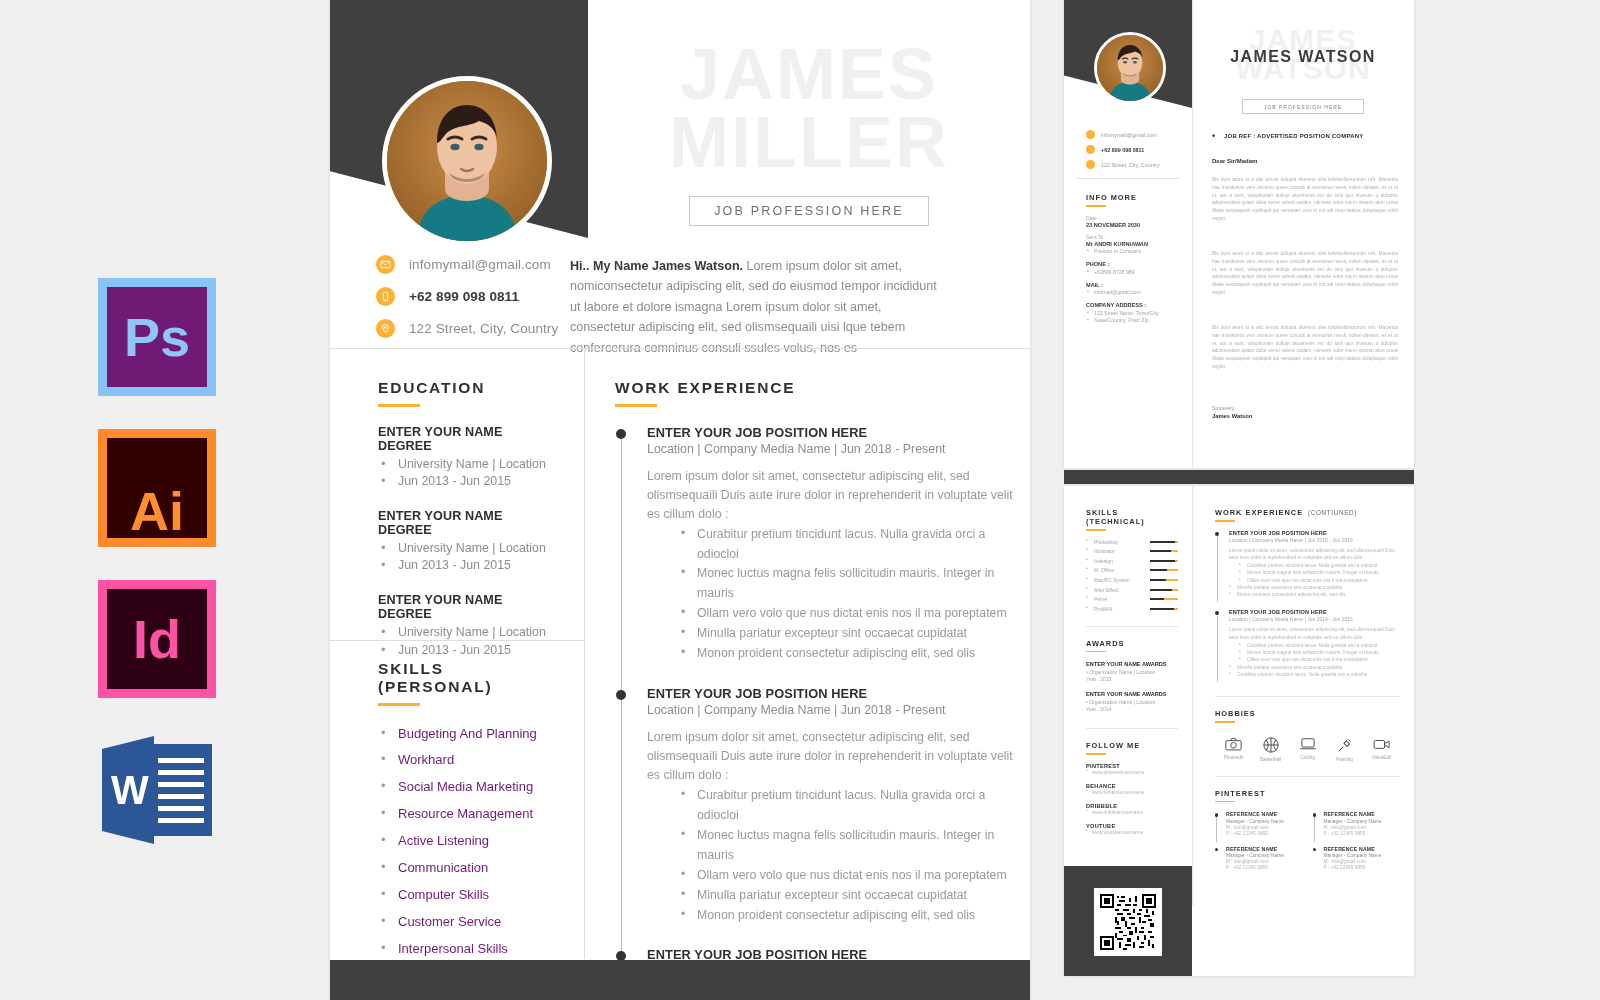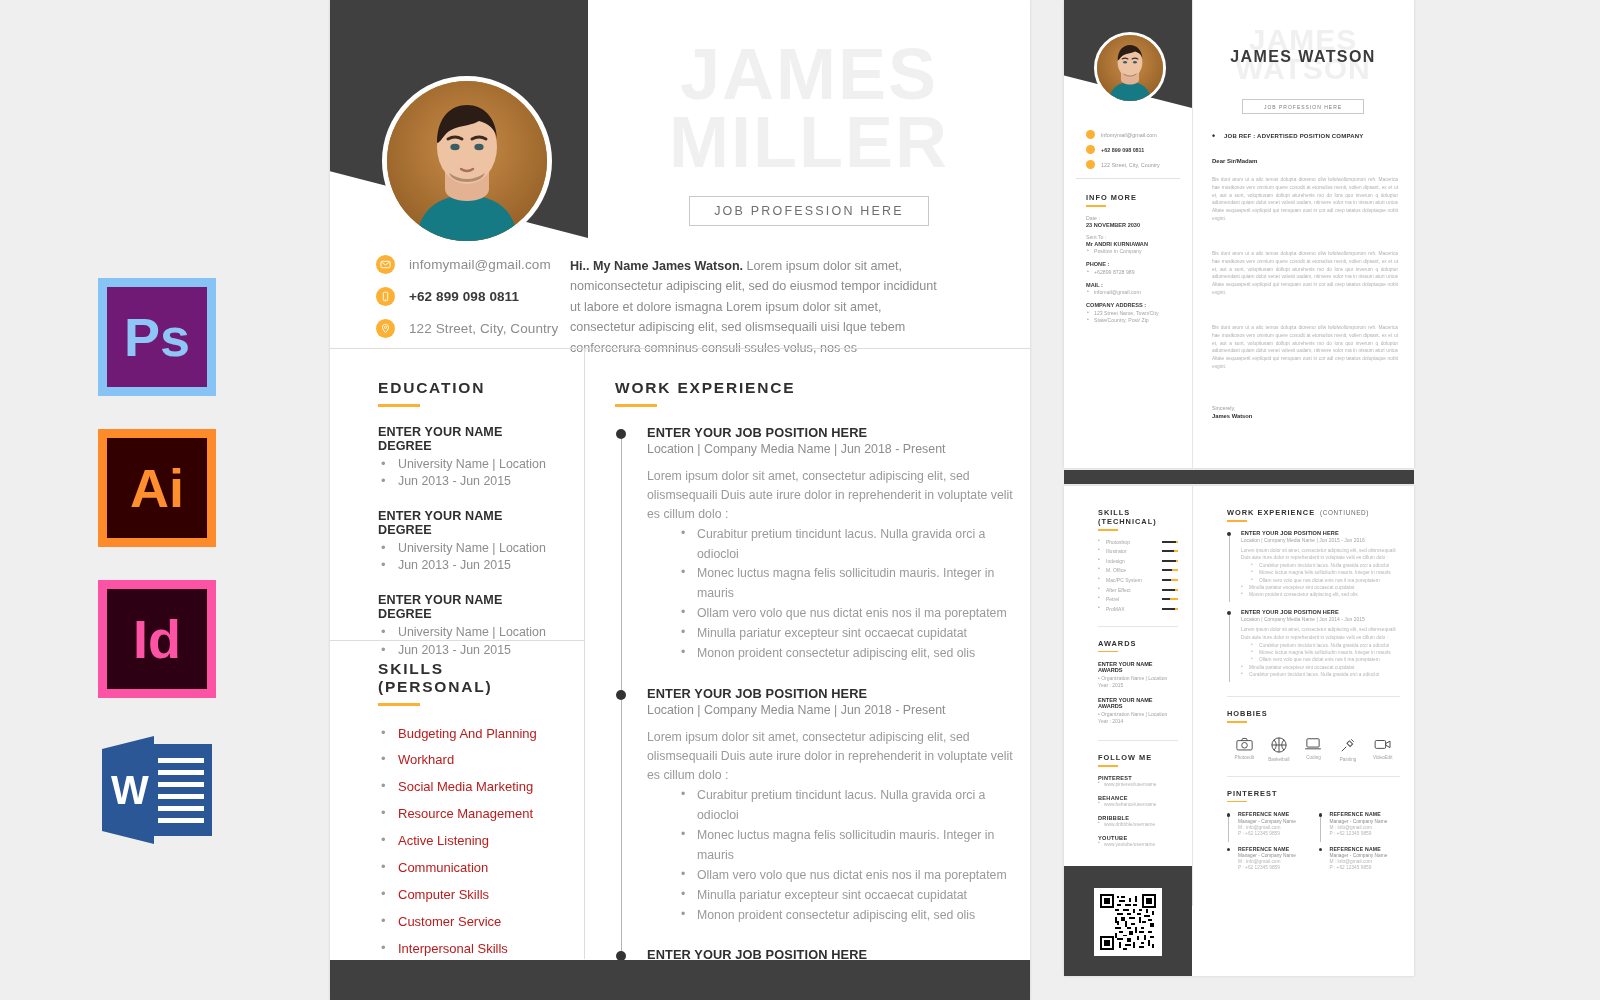--- a/index.html
+++ b/index.html
@@ -10,21 +10,21 @@
     color:#3a3a3a;
   }
   .stage{position:relative;width:1600px;height:1000px;}
 
   
   .icon-col{position:absolute;left:98px;top:278px;width:120px;}
   .sw-icon{width:118px;height:118px;margin-bottom:33px;position:relative;
            box-sizing:border-box;display:flex;align-items:center;justify-content:center;
            font-weight:bold;font-size:54px;line-height:1;}
   .sw-ps{background:#701a75;border:9px solid #88c3f5;color:#8fc6f8;}
-  .sw-ai{background:#330000;border:9px solid #ff8a2a;color:#ff8f2e;}
+  .sw-ai{background:#330000;border:9px solid #ff8a2a;color:#ff8f2e;align-items:flex-end;}
   .sw-id{background:#2d0014;border:9px solid #fc53a5;color:#fc53a5;}
   .sw-wd{border:none;background:transparent;}
   .word-art{width:118px;height:112px;position:relative;}
   .word-art .wa-body{position:absolute;left:38px;top:10px;width:76px;height:92px;background:#2b5797;}
   .word-art .wa-flap{position:absolute;left:4px;top:2px;width:52px;height:108px;background:#2b5797;
       clip-path:polygon(0 12%,100% 0,100% 100%,0 88%);}
   .word-art .wa-w{position:absolute;left:10px;top:36px;width:44px;color:#fff;font-size:40px;
       font-weight:bold;text-align:center;font-family:"Liberation Sans",sans-serif;}
   .word-art .wa-line{position:absolute;left:60px;height:5px;background:#fff;width:46px;}
 
@@ -70,21 +70,21 @@
   .edu-item{margin-bottom:18px;}
   .edu-h{font-size:12.6px;font-weight:bold;color:#2f2f2f;letter-spacing:.1px;}
   .bl{list-style:none;margin:3px 0 0 0;padding:0;}
   .bl li{font-size:12.4px;color:#8d8d8d;line-height:1.42;position:relative;padding-left:20px;}
   .bl li:before{content:"•";position:absolute;left:3px;top:-1px;color:#9a9a9a;font-size:13px;}
 
   .hr-left{position:absolute;left:0;width:254px;height:1px;background:#ddd;top:640px;}
 
   .skills-blk{position:absolute;left:0;top:660px;width:254px;padding:0 28px 0 48px;box-sizing:border-box;}
   .sk-list{list-style:none;margin:14px 0 0 0;padding:0;}
-  .sk-list li{font-size:13px;color:#b91c1c;line-height:1.6;position:relative;padding-left:20px;
+  .sk-list li{font-size:13px;color:#701a75;line-height:1.6;position:relative;padding-left:20px;
               margin-bottom:6.2px;}
   .sk-list li:before{content:"•";position:absolute;left:3px;top:-1px;color:#9a9a9a;font-size:13px;}
 
   .exp-wrap{position:relative;margin-top:2px;}
   .exp-line{position:absolute;left:6px;top:8px;bottom:0;width:1px;background:#b4b4b4;}
   .exp{position:relative;padding-left:32px;margin-bottom:22px;}
   .exp-dot{position:absolute;left:1px;top:4px;width:10px;height:10px;border-radius:50%;background:#333;}
   .exp-h{font-size:12.8px;font-weight:bold;color:#2f2f2f;letter-spacing:.1px;}
   .exp-sub{font-size:12.4px;color:#8d8d8d;margin-top:2px;}
   .exp-p{font-size:12.3px;color:#9a9a9a;line-height:1.55;margin-top:11px;}
@@ -135,21 +135,21 @@
   .cl-sign b{display:block;color:#2f2f2f;font-size:5.8px;margin-top:2px;}
   .cl-vline{position:absolute;left:128px;top:0;width:1px;height:468px;background:#e6e6e6;}
 
   
   .gap-bar{position:absolute;left:1064px;top:470px;width:350px;height:14px;background:#404040;}
   .page2{position:absolute;left:1064px;top:486px;width:350px;height:490px;background:#fff;
          box-shadow:0 0 3px rgba(0,0,0,.12);}
   .p2-left{position:absolute;left:0;top:0;width:128px;height:490px;}
   .p2-right{position:absolute;left:129px;top:0;right:0;height:490px;}
   .p2-vline{position:absolute;left:128px;top:0;width:1px;height:420px;background:#e6e6e6;}
-  .p2-pad{padding:22px 14px 0 34px;}
+  .p2-pad{padding:22px 14px 0 22px;}
   .skrow{display:flex;align-items:center;margin-bottom:3.6px;}
   .skname{font-size:5px;color:#a4a4a4;width:56px;padding-left:8px;position:relative;}
   .skname:before{content:"•";position:absolute;left:0;top:-2px;}
   .skbar{flex:1;height:2px;background:#2f2f2f;position:relative;}
   .skbar i{position:absolute;right:0;top:0;height:2px;background:#fcb034;}
   .p2-sep{height:1px;background:#e6e6e6;margin:14px 0 0 0;}
   .aw-h{font-size:5.6px;font-weight:bold;color:#2f2f2f;margin-top:9px;}
   .aw-s{font-size:5px;color:#a4a4a4;margin-top:1.5px;}
 
   .we-head{display:flex;align-items:baseline;gap:5px;}

